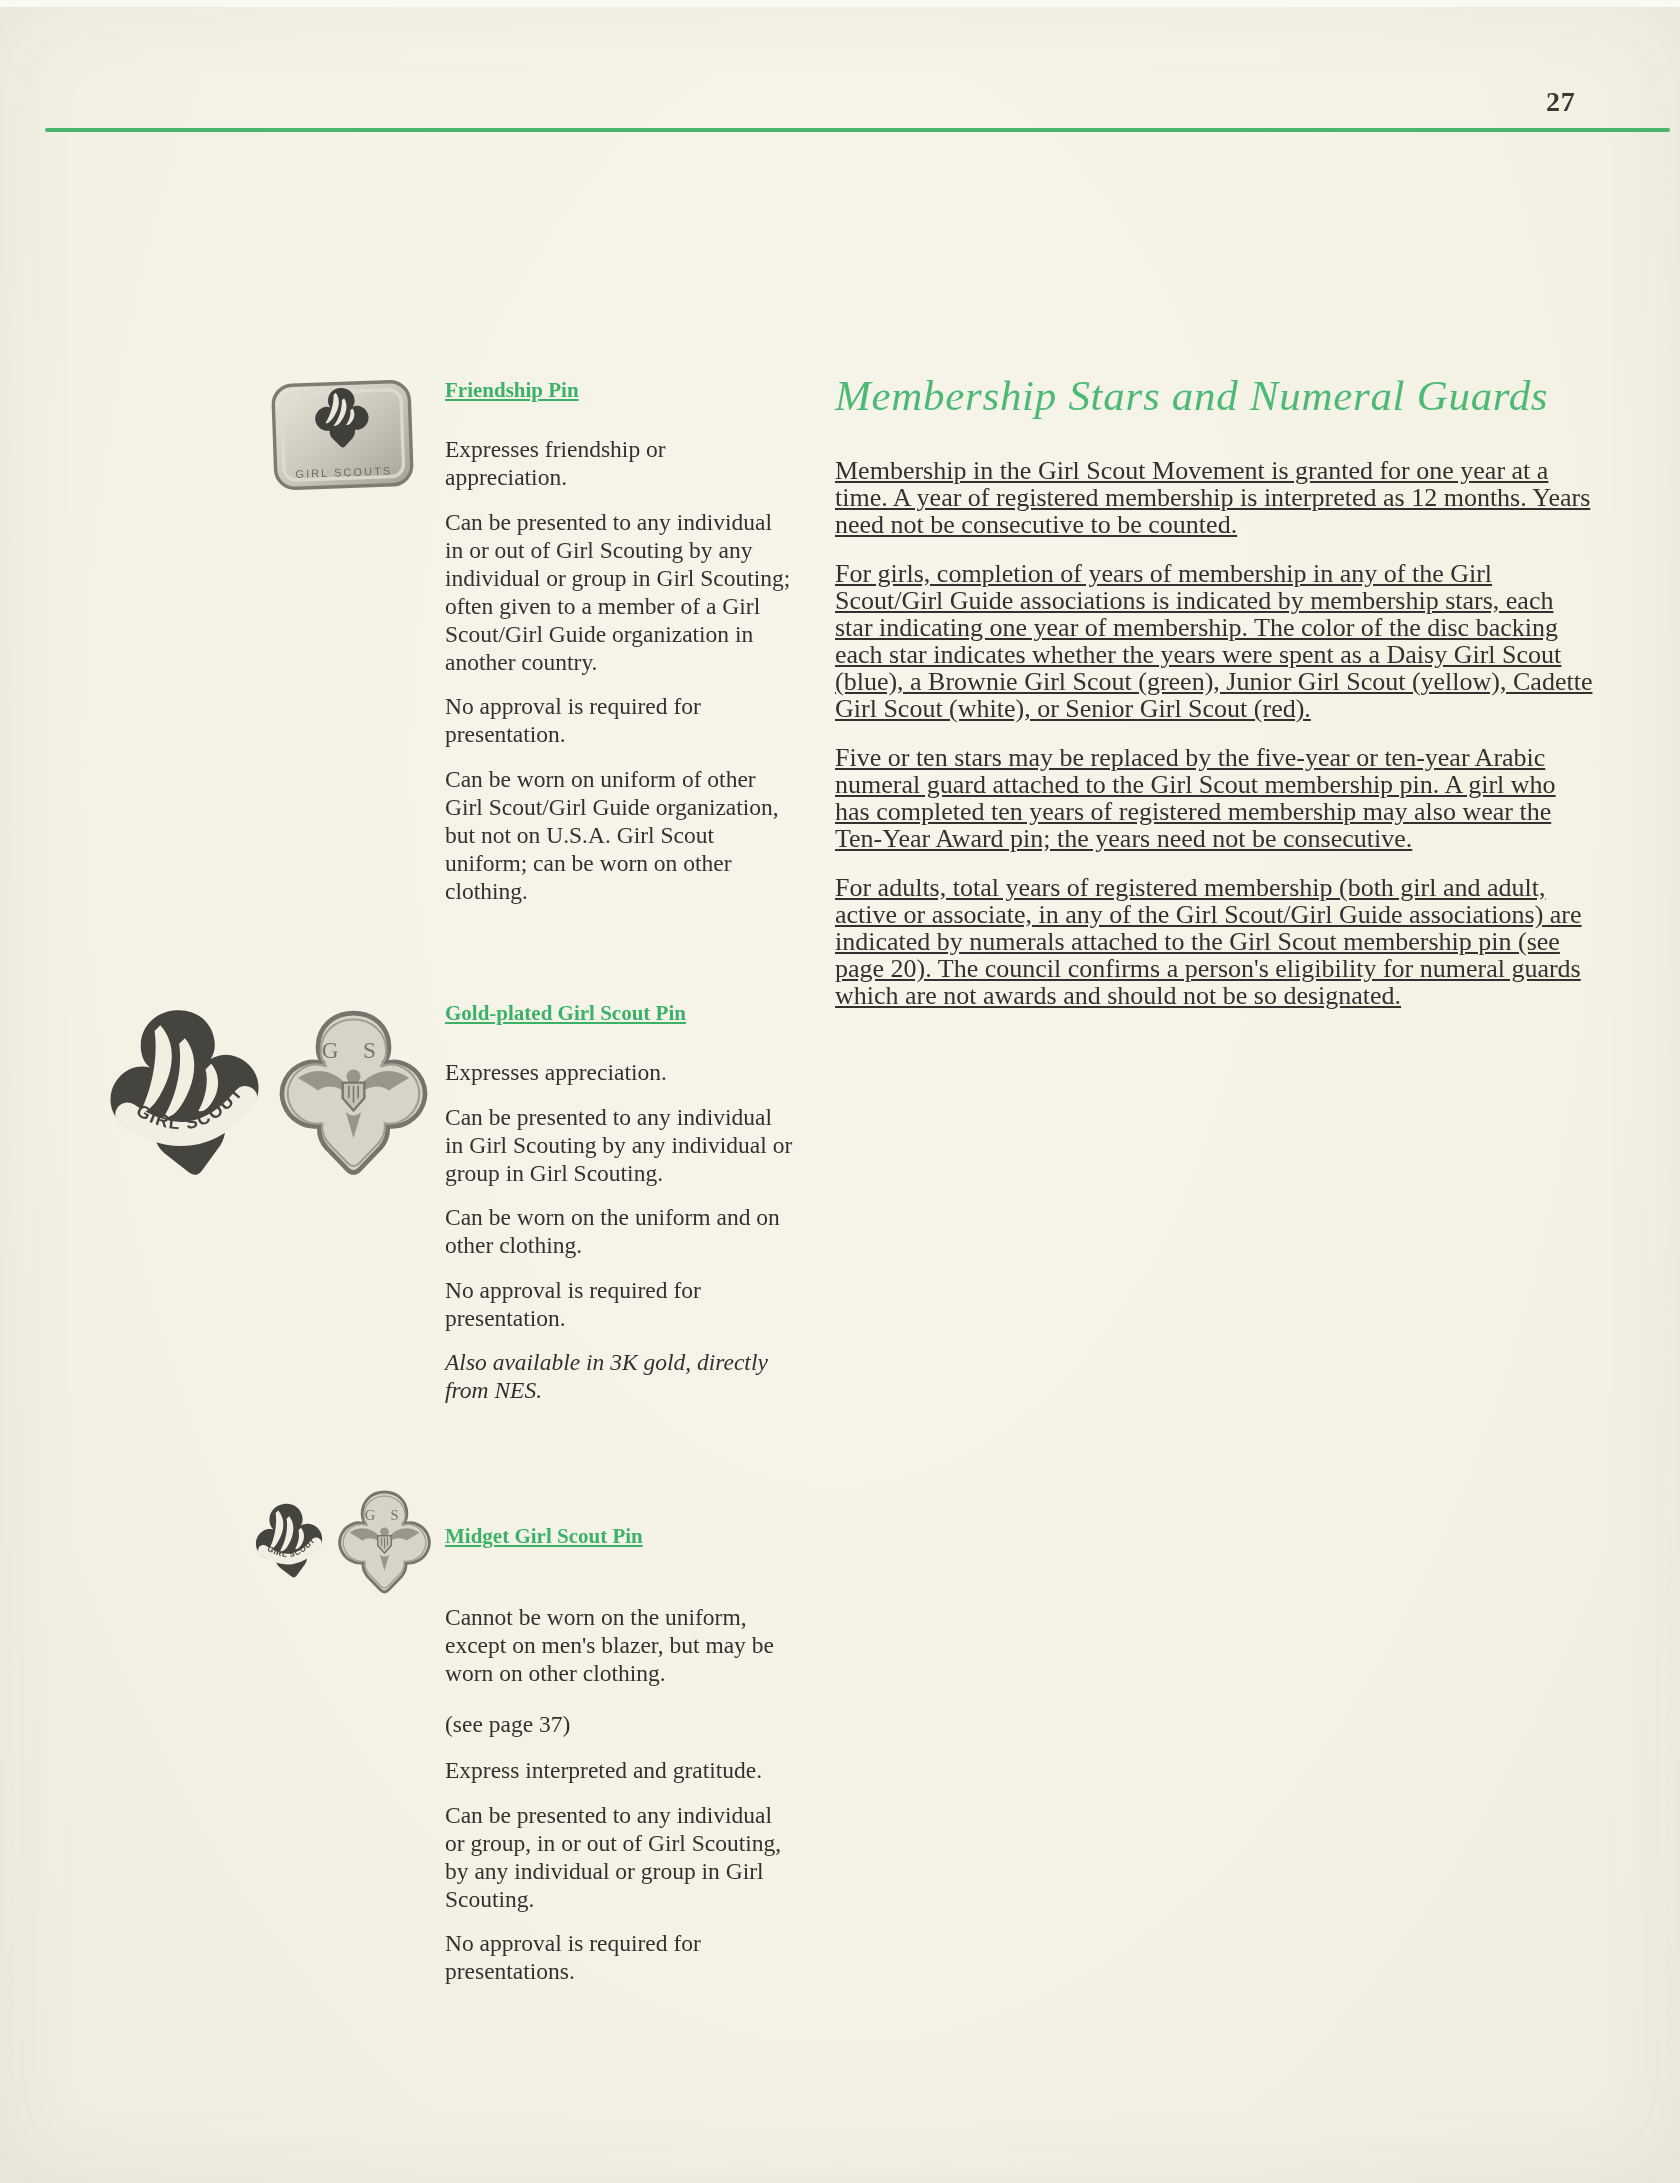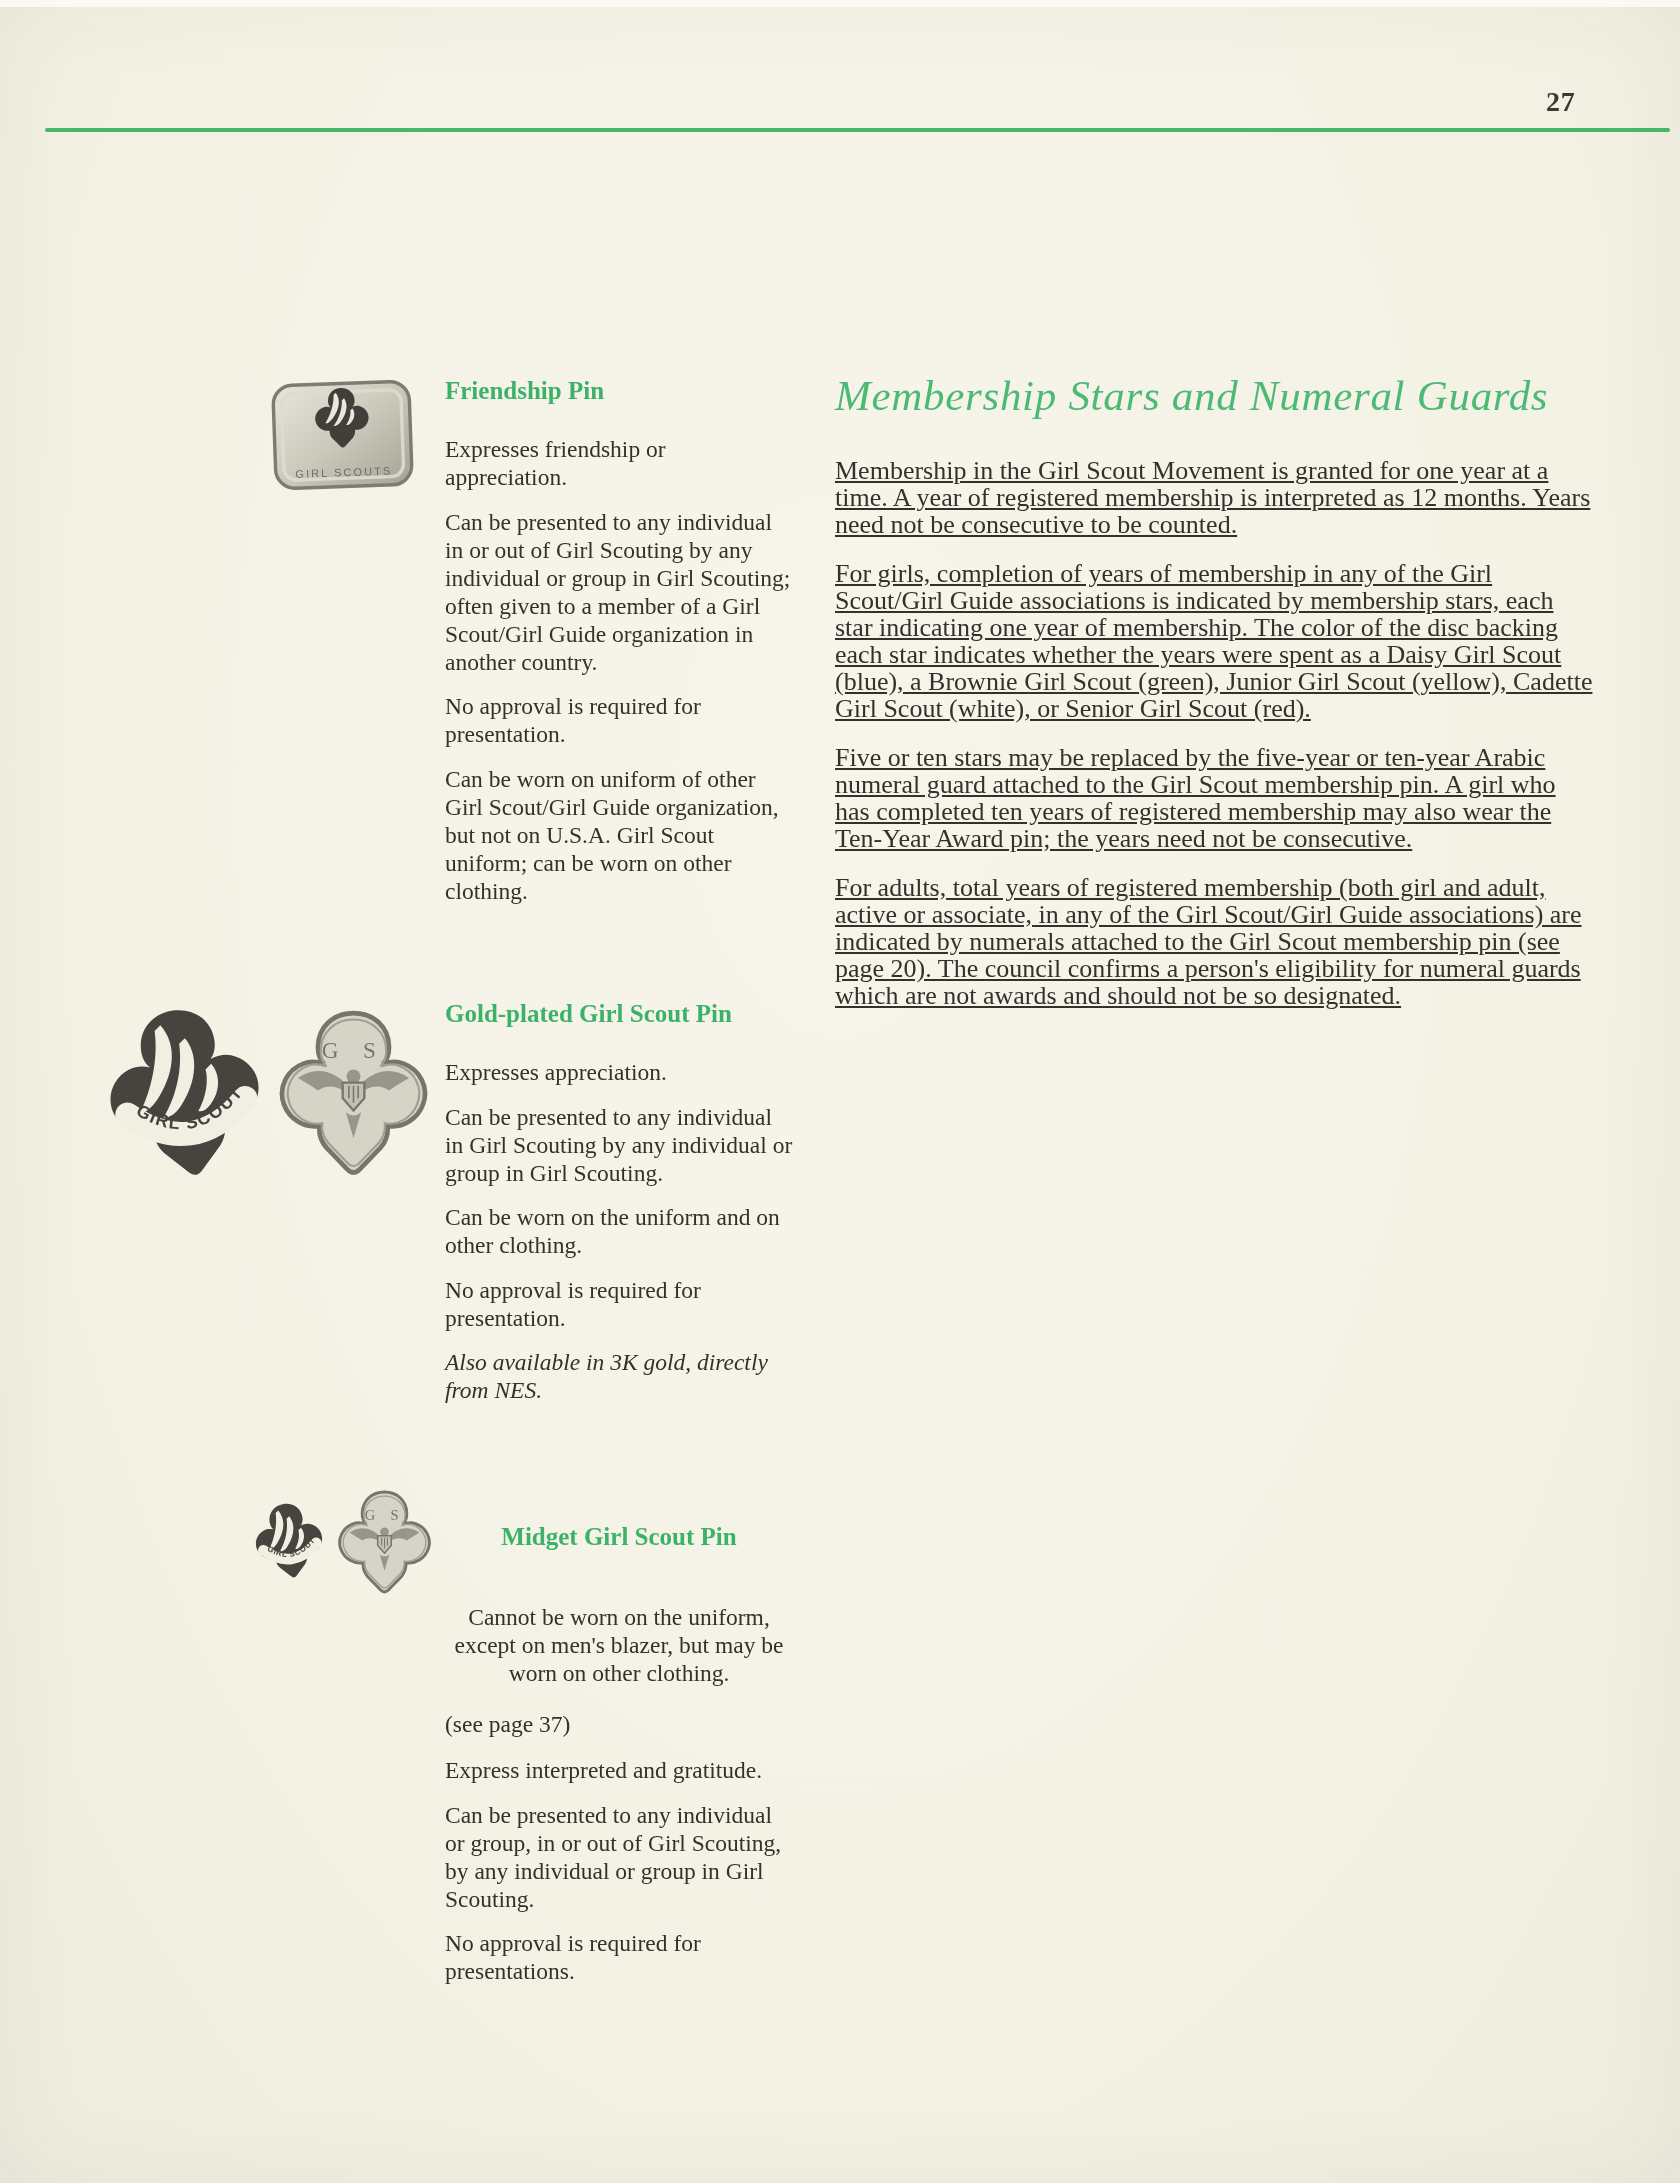--- a/index.html
+++ b/index.html
@@ -18,26 +18,27 @@
   .page-number{
     position:absolute;left:1546px;top:86px;
     font-size:28px;font-weight:bold;color:#3a3833;letter-spacing:0.7px;
   }
   .rule{position:absolute;left:45px;top:128px;width:1625px;height:4.1px;background:#49b56c;border-radius:2.1px;}
 
   
   .sec{position:absolute;left:445px;width:348px;}
   .sec-0{top:376px;}
   .sec-1{top:999px;}
-  .sec-2{top:1522px;text-align:center;}
+  .sec-2{top:1522px;}
   .sec-3{top:1710px;}
   .sec h3{
     margin:0 0 30px 0;
-    font-size:25px;line-height:29px;font-weight:bold;color:#3cb269;
+    font-size:21px;line-height:29px;font-weight:bold;color:#3cb269;
     font-family:"Liberation Serif", serif;
+    text-decoration:underline;
   }
   .sec-2 h3{margin-bottom:52px;}
   .sec-3 h3{margin-bottom:1.4px;}
   .sec p{margin:0 0 16.6px 0;font-size:23.5px;line-height:28px;color:#33312c;}
   .sec p.note{font-style:italic;}
   .sec .subnote{margin:0 0 18px 0;font-size:23.5px;line-height:28px;color:#33312c;}
 
   
   .col-right{position:absolute;left:835px;top:371px;width:759px;}
   .col-right h2{

